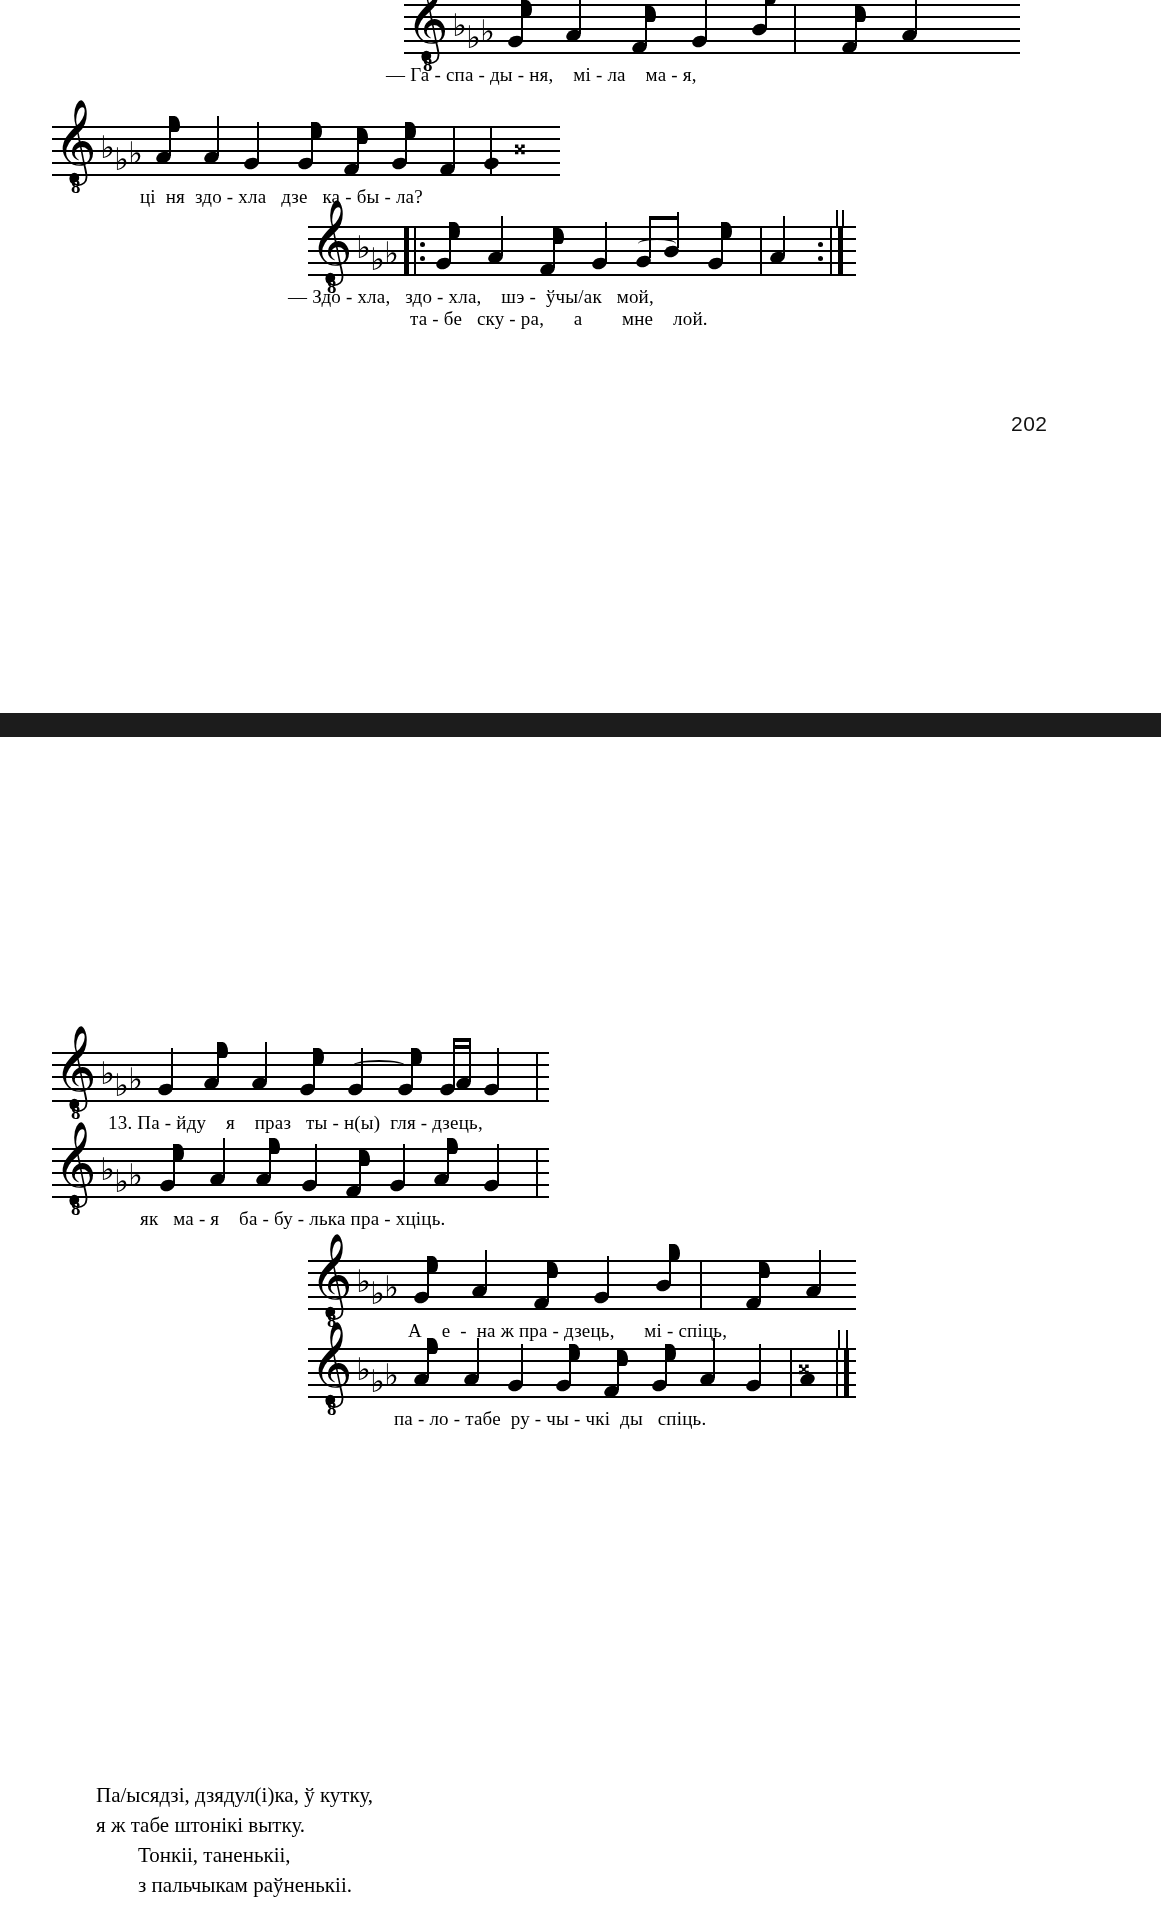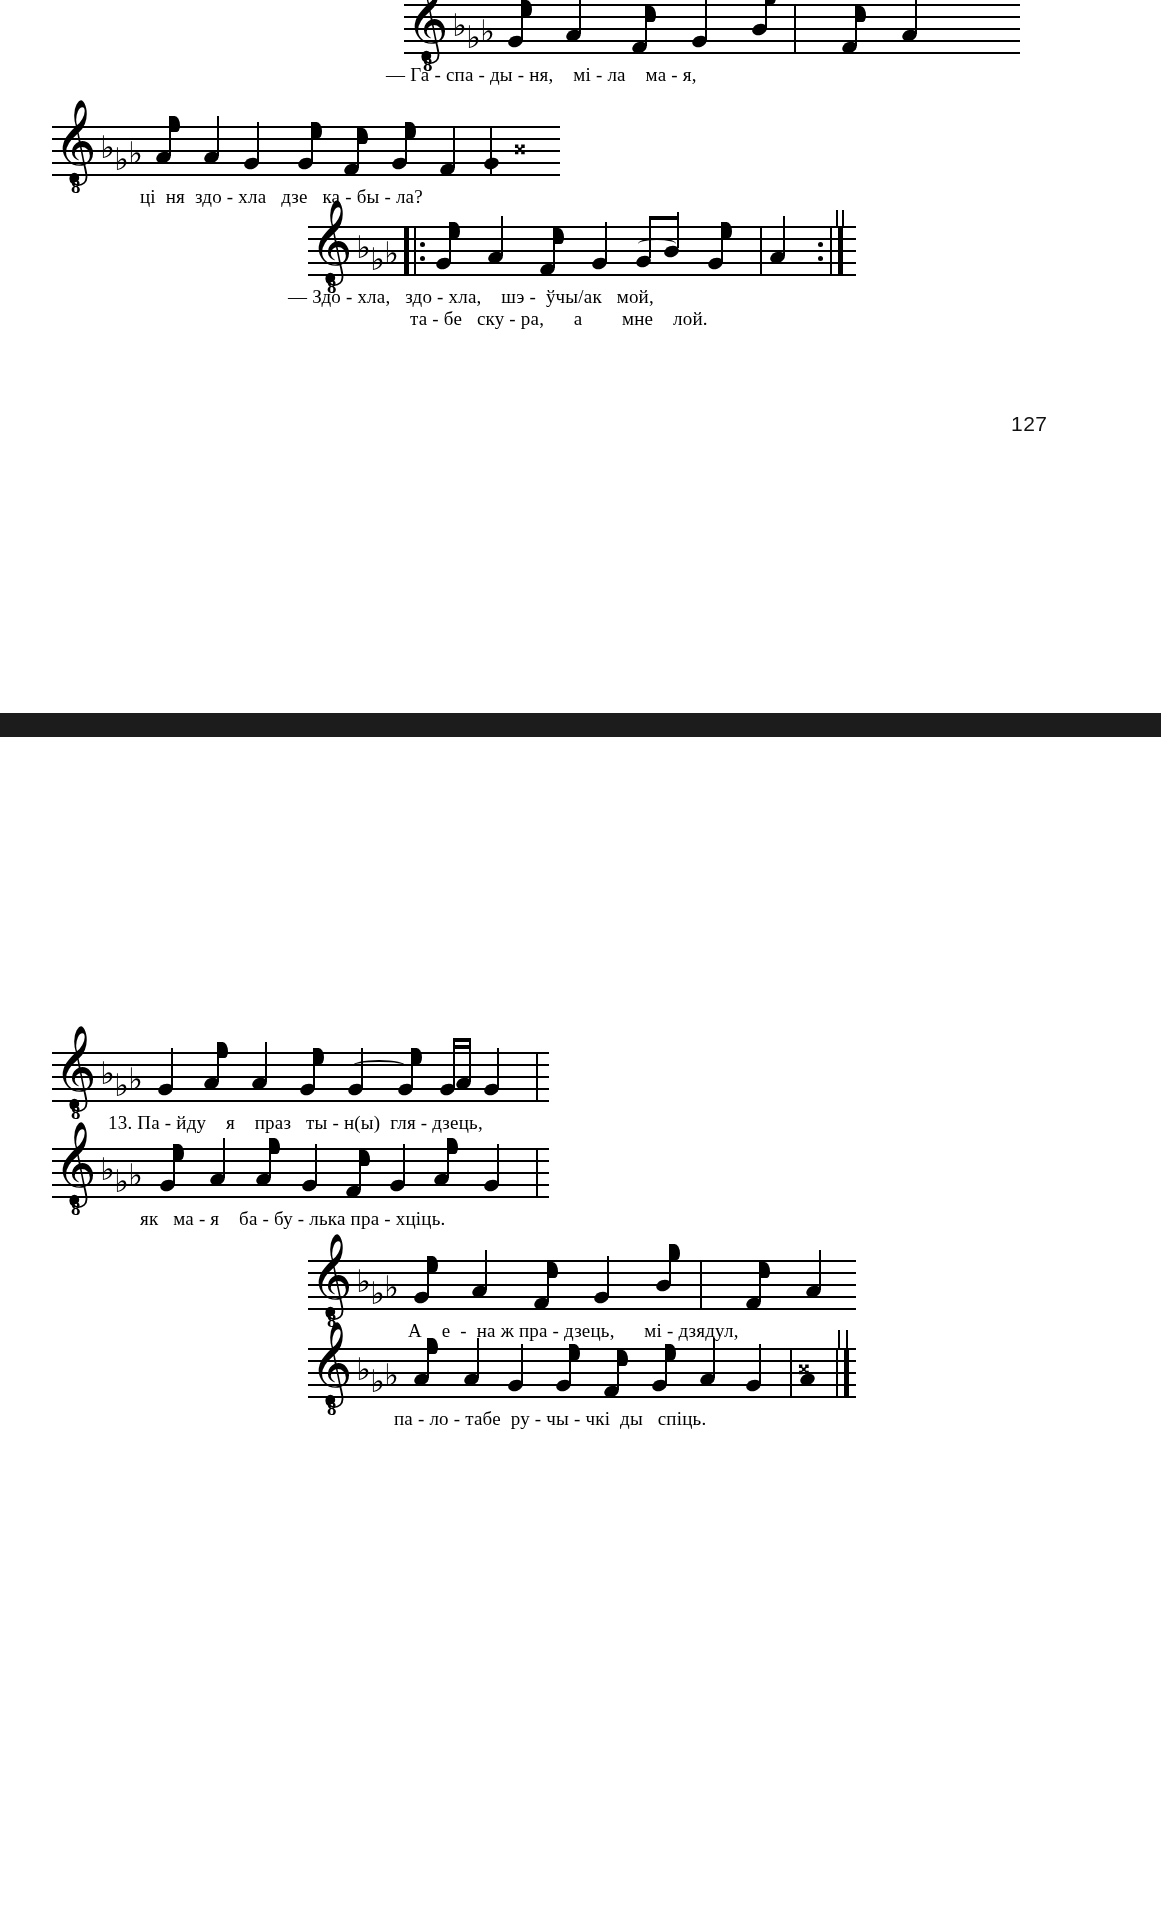--- a/index.html
+++ b/index.html
@@ -306,21 +306,21 @@
       <div class="repeat-dots" style="left:510px; top:30px;"></div>
       <div class="barline" style="left:522px; top:0; height:50px;"></div>
       <div class="barline thick" style="left:530px; top:0; height:50px;"></div>
       <div class="barline" style="left:528px; top:-16px; height:18px;"></div>
       <div class="barline" style="left:534px; top:-16px; height:18px;"></div>
     </div>
     <div class="lyrics" style="left:-20px; top:60px;">— Здо - хла,   здо - хла,    шэ -  ўчы/ак   мой,</div>
     <div class="lyrics" style="left:102px; top:82px;">та - бе   ску - ра,      а        мне    лой.</div>
   </div>
 
-  <div class="page-number" style="left:1011px; top:412px;">127</div>
+  <div class="page-number" style="left:1011px; top:412px;">202</div>
 
   <div class="page-divider" style="top:713px; height:24px;"></div>
 
   <div class="system" style="left:52px; top:1052px; width:497px;">
     <div class="staff" style="width:497px;">
       <div class="line l0"></div>
       <div class="line l1"></div>
       <div class="line l2"></div>
       <div class="line l3"></div>
       <div class="line l4"></div>
@@ -452,21 +452,21 @@
 
       <div class="barline" style="left:392px; top:0; height:50px;"></div>
 
       <div class="note" style="left:438px; top:38px;"></div>
       <div class="stem" style="left:451px; top:2px; height:40px;"></div>
       <div class="flag" style="left:453px; top:2px;"></div>
 
       <div class="note" style="left:498px; top:26px;"></div>
       <div class="stem" style="left:511px; top:-10px; height:40px;"></div>
     </div>
-    <div class="lyrics" style="left:100px; top:60px;">А    е  -  на ж пра - дзець,      мі - дзядул,</div>
+    <div class="lyrics" style="left:100px; top:60px;">А    е  -  на ж пра - дзець,      мі - спіць,</div>
   </div>
 
   <div class="system" style="left:308px; top:1348px; width:548px;">
     <div class="staff" style="width:548px;">
       <div class="line l0"></div>
       <div class="line l1"></div>
       <div class="line l2"></div>
       <div class="line l3"></div>
       <div class="line l4"></div>
 
@@ -511,14 +511,18 @@
       <div class="fermata" style="left:490px; top:2px;">𝄪</div>
 
       <div class="barline" style="left:528px; top:0; height:50px;"></div>
       <div class="barline thick" style="left:536px; top:0; height:50px;"></div>
       <div class="barline" style="left:530px; top:-18px; height:20px;"></div>
       <div class="barline" style="left:538px; top:-18px; height:20px;"></div>
     </div>
     <div class="lyrics" style="left:86px; top:60px;">па - ло - табе  ру - чы - чкі  ды   спіць.</div>
   </div>
 
+  <div class="prose" style="left:96px; top:1780px;">Па/ысядзі, дзядул(і)ка, ў кутку,
+я ж табе штонікі вытку.
+        Тонкіі, таненькіі,
+        з пальчыкам раўненькіі.</div>
 
 </div>
 
 </body></html>

